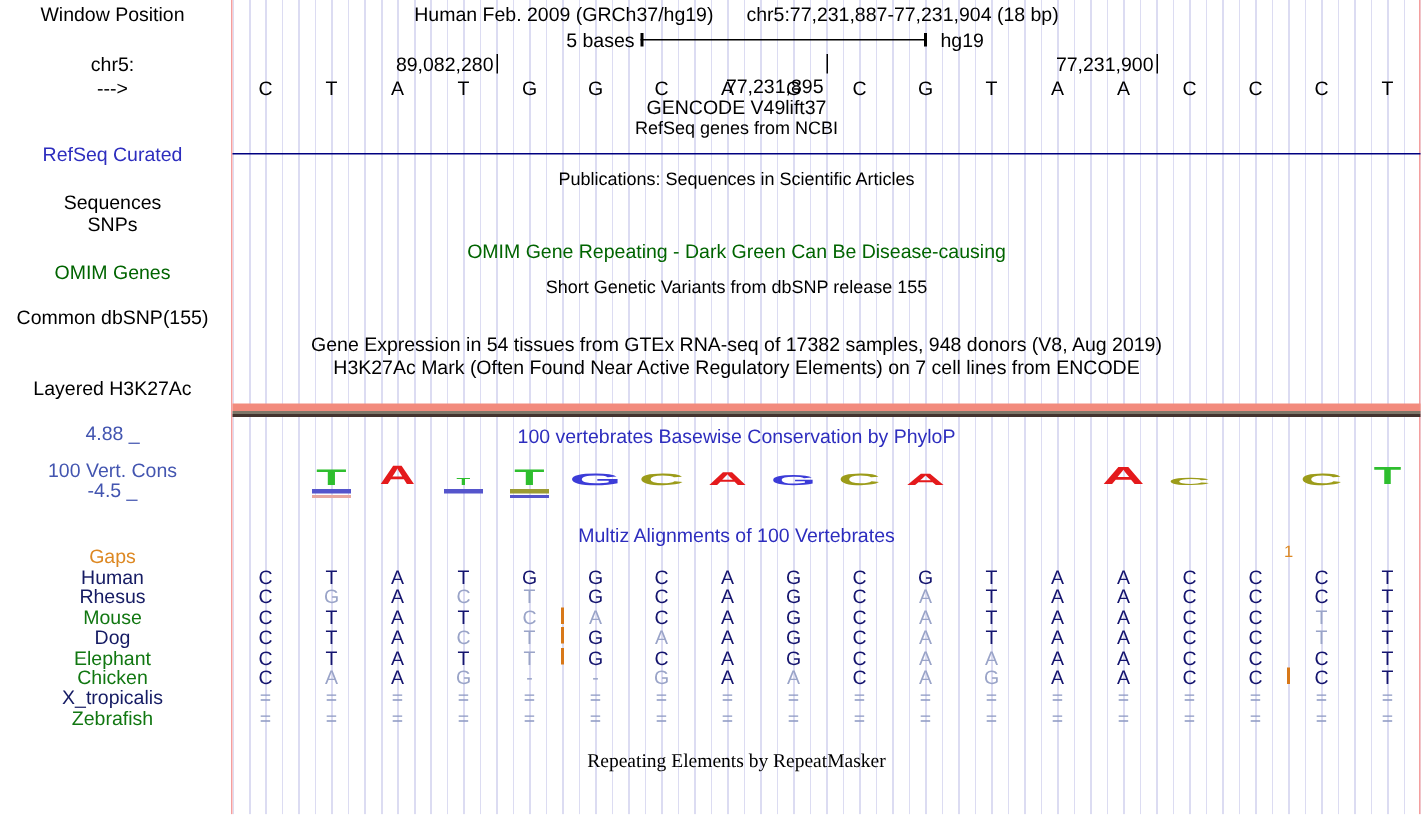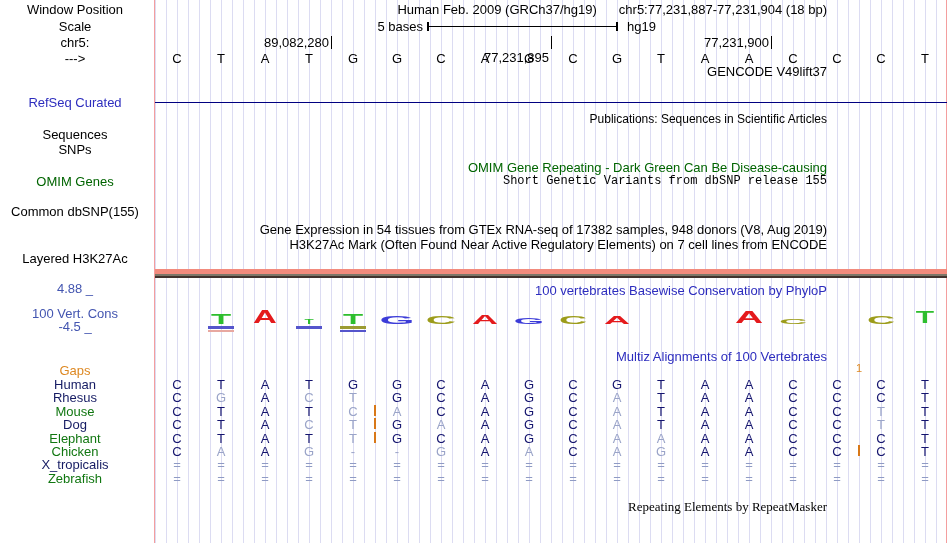--- a/index.html
+++ b/index.html
@@ -6,21 +6,21 @@
   #screen{
     position:relative;width:950px;height:543px;overflow:hidden;background:#fff;
     font-family:"Liberation Sans",sans-serif;font-size:13px;color:#000;
   }
   .grid{
     position:absolute;left:155px;top:0;width:792px;height:543px;
     background:repeating-linear-gradient(to right,var(--grid,#dcdcf2) 0 1px,transparent 1px 11px);
   }
   .edge{position:absolute;top:0;width:1px;height:543px;background:var(--edge-pink,#f49e9e);}
   .llabel{position:absolute;left:0;width:150px;text-align:center;white-space:nowrap;}
-  .ctitle{position:absolute;left:155px;width:672px;text-align:right;white-space:nowrap;}
+  .ctitle{position:absolute;left:155px;width:672px;text-align:center;white-space:nowrap;}
   .c-black{color:#000;}
   .c-navy{color:var(--navy-label,#151b63);}
   .c-green{color:var(--green-label,#117711);}
   .c-blue{color:var(--cons-blue,#4355b0);}
   .c-orange{color:var(--orange,#dd8822);}
   .c-trackblue{color:var(--blue-track,#2d2dbe);}
   .c-omim{color:var(--omim-green,#006400);}
   .sm{font-size:12px;}
   .abs{position:absolute;}
   .base{position:absolute;width:44px;text-align:center;color:#000;}
@@ -49,21 +49,20 @@
 
   <div class="grid"></div>
   <div class="edge" style="left:154px;"></div>
   <div class="edge" style="left:946px;"></div>
 
   <div class="llabel c-black" style="top:2px;">Window Position</div>
   <div class="ctitle" style="top:2px;">
     <span>Human Feb. 2009 (GRCh37/hg19)</span><span style="display:inline-block;width:22px;"></span><span>chr5:77,231,887-77,231,904 (18 bp)</span>
   </div>
 
-  <div class="llabel c-black" style="top:19px;">Scale</div>
   <div class="abs" style="left:155px;top:19px;width:268px;text-align:right;">5 bases</div>
   <div class="scalecap" style="left:427px;top:21.5px;"></div>
   <div class="scalebar" style="left:427px;top:25.5px;width:190px;"></div>
   <div class="scalecap" style="left:616px;top:21.5px;"></div>
   <div class="abs" style="left:627px;top:19px;">hg19</div>
 
   <div class="llabel c-black" style="top:35px;">chr5:</div>
   <div id="coords">
       <div class="coordtxt c-black" style="left: 201px; top: 35px; position: absolute;">89,082,280</div>
       <div class="tick" style="left: 331px; top: 36px;"></div>
@@ -89,31 +88,32 @@
       <div class="base" style="left: 639px; top: 51px;">T</div>
       <div class="base" style="left: 683px; top: 51px;">A</div>
       <div class="base" style="left: 727px; top: 51px;">A</div>
       <div class="base" style="left: 771px; top: 51px;">C</div>
       <div class="base" style="left: 815px; top: 51px;">C</div>
       <div class="base" style="left: 859px; top: 51px;">C</div>
       <div class="base" style="left: 903px; top: 51px;">T</div>
     </div>
 
   <div class="ctitle c-black" style="top:64px;">GENCODE V49lift37</div>
+  <div class="ctitle c-black sm" style="top:78px;">RefSeq genes from NCBI</div>
   <div class="llabel c-trackblue" style="top:95px;">RefSeq Curated</div>
   <div class="refline" style="top:101.5px;"></div>
   <div class="ctitle c-black sm" style="top:112px;">Publications: Sequences in Scientific Articles</div>
 
   <div class="llabel c-black" style="top:127px;">Sequences</div>
   <div class="llabel c-black" style="top:142px;">SNPs</div>
 
   <div class="ctitle c-omim" style="top:160px;">OMIM Gene Repeating - Dark Green Can Be Disease-causing</div>
   <div class="llabel c-omim" style="top:174px;">OMIM Genes</div>
 
-  <div class="ctitle c-black sm" style="top:174px;font-family:Liberation Mono, monospace;">Short Genetic Variants from dbSNP release 155</div>
+  <div class="ctitle c-black sm" style="top:184px;">Short Genetic Variants from dbSNP release 155</div>
   <div class="llabel c-black" style="top:204px;">Common dbSNP(155)</div>
 
   <div class="ctitle c-black" style="top:222px;">Gene Expression in 54 tissues from GTEx RNA-seq of 17382 samples, 948 donors (V8, Aug 2019)</div>
   <div class="ctitle c-black" style="top:237px;">H3K27Ac Mark (Often Found Near Active Regulatory Elements) on 7 cell lines from ENCODE</div>
   <div class="llabel c-black" style="top:251px;">Layered H3K27Ac</div>
 
   <div class="h3kband" style="top:269px;height:4.5px;background:var(--h3k-salmon,#f28b7d);"></div>
   <div class="h3kband" style="top:273.5px;height:2.5px;background:var(--h3k-gray,#7d7668);"></div>
   <div class="h3kband" style="top:276px;height:1.5px;background:var(--h3k-dark,#42332e);"></div>
 

